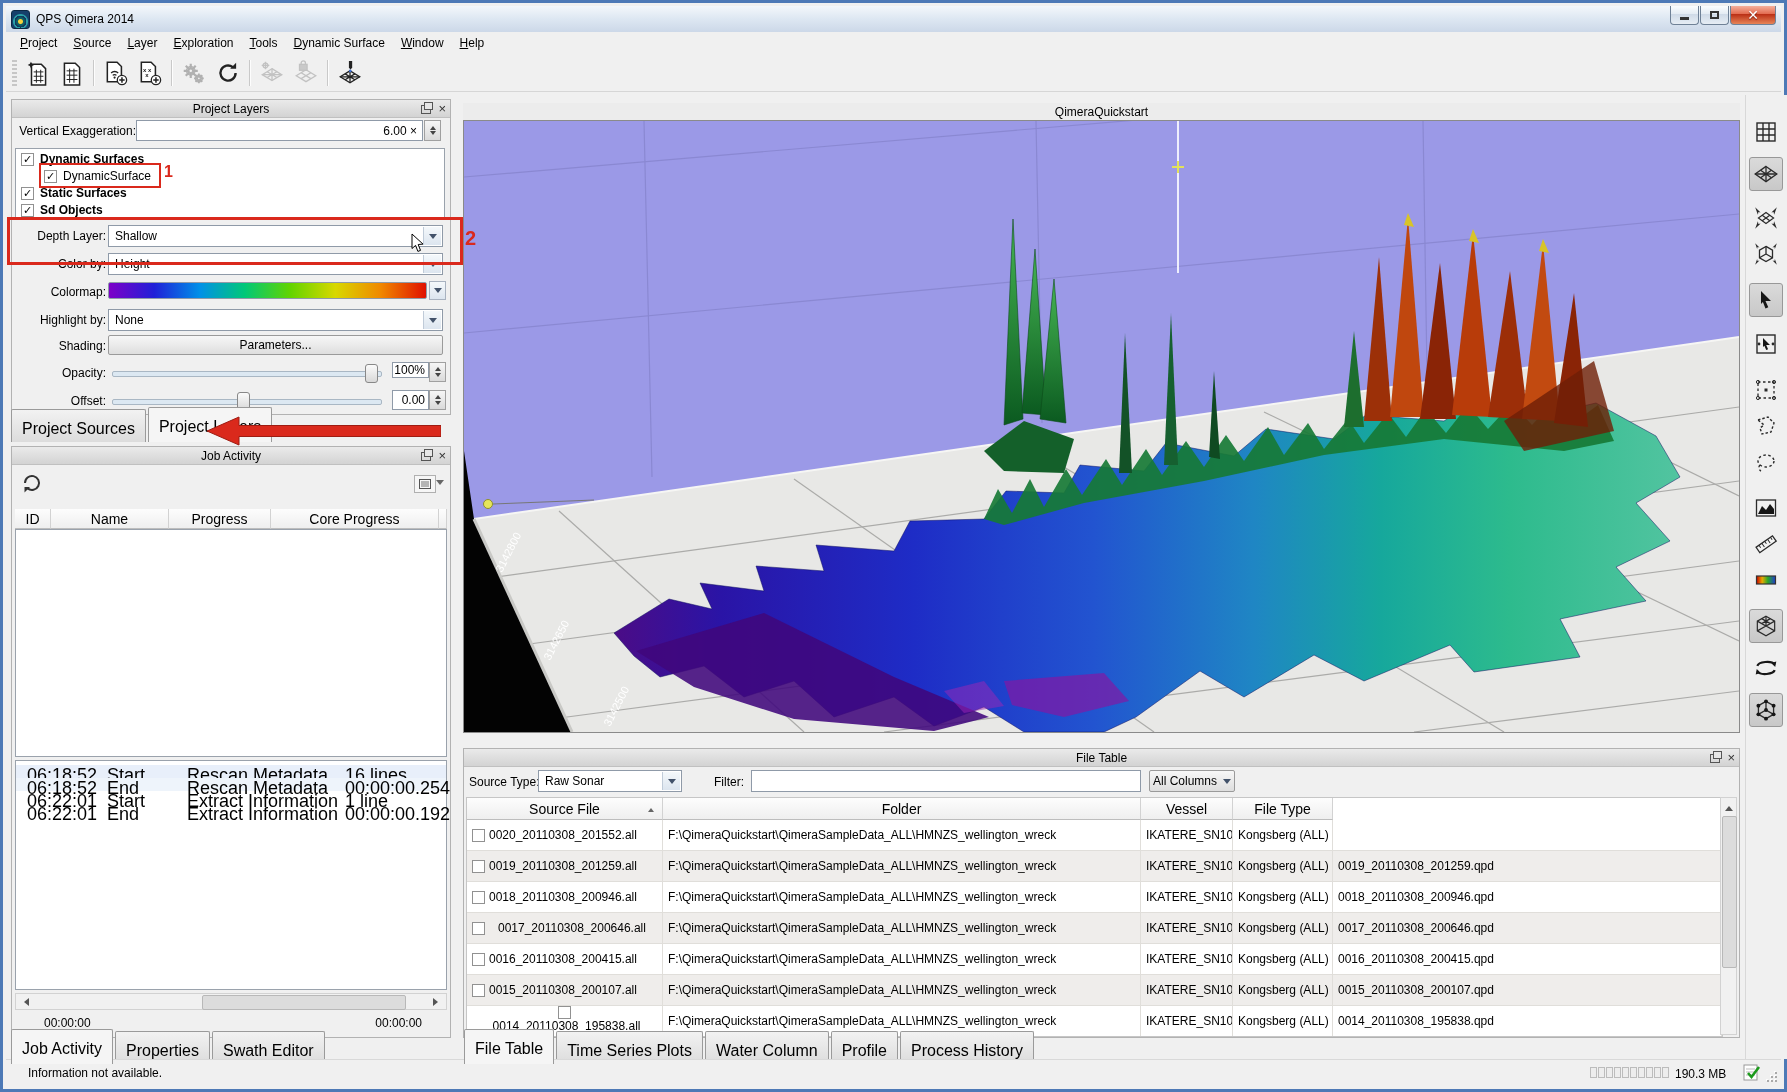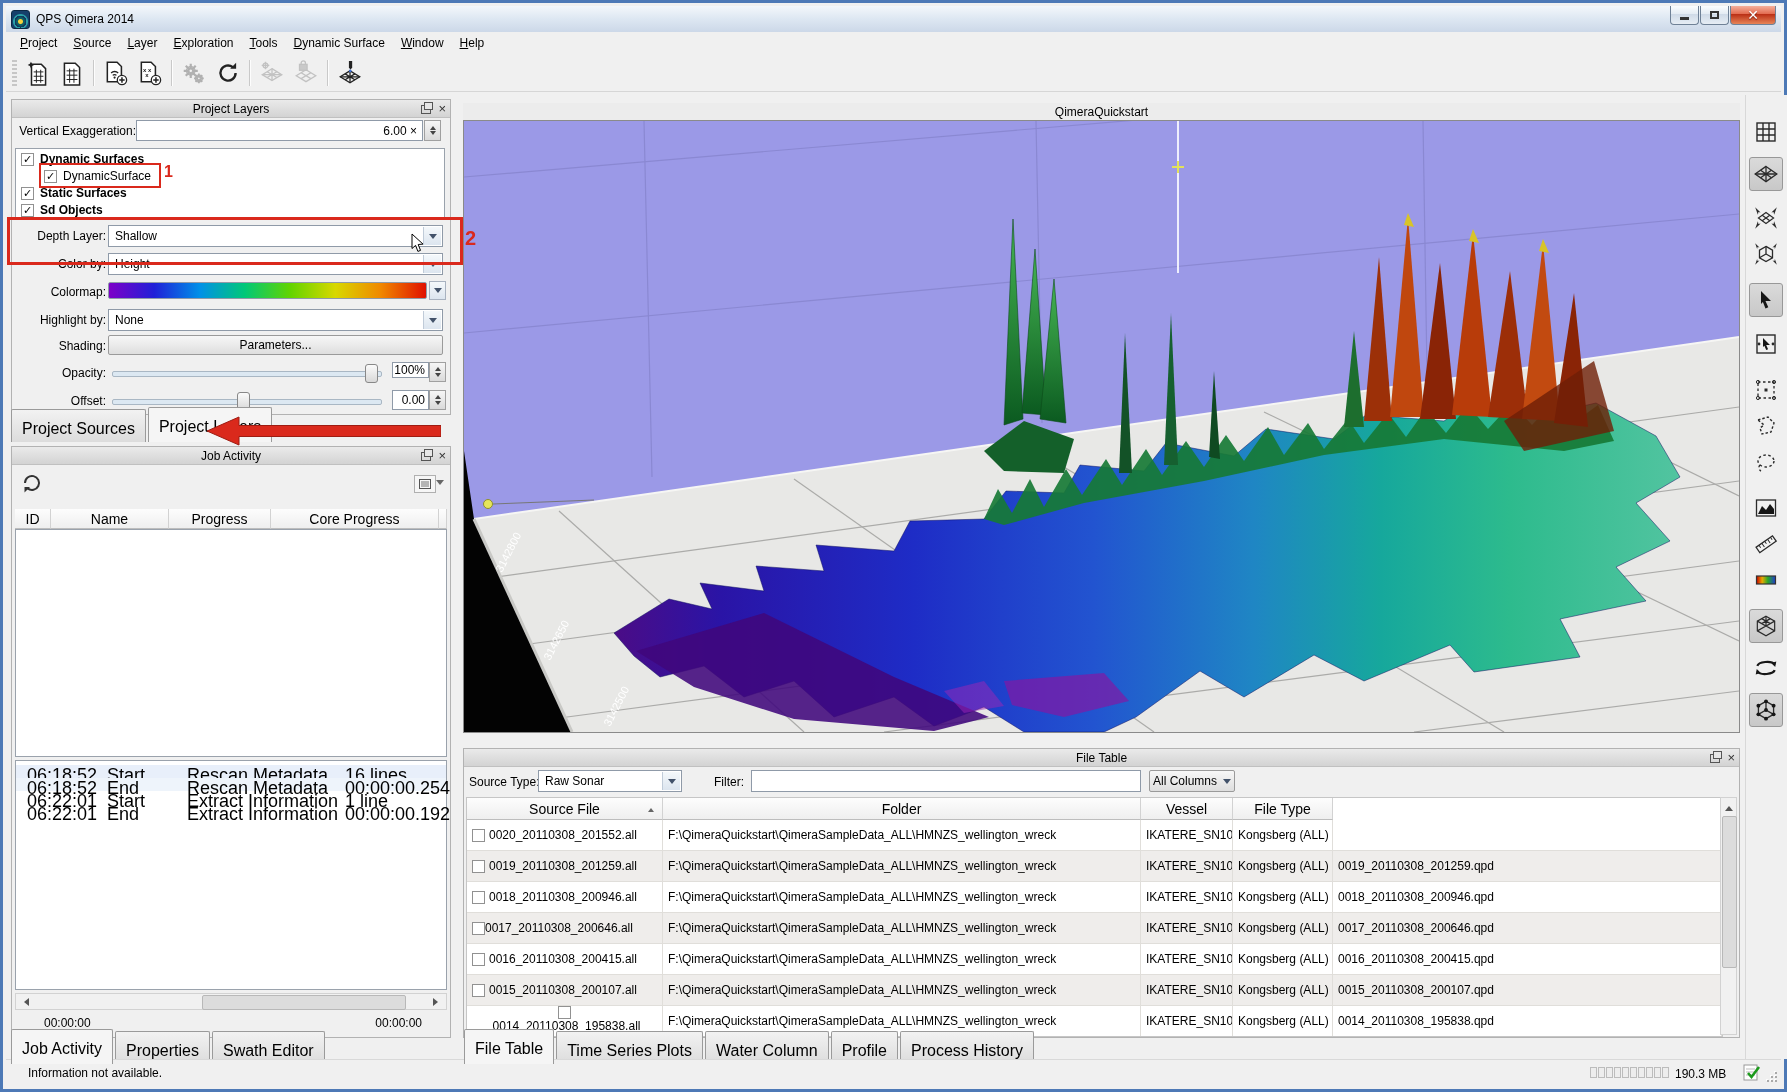--- a/index.html
+++ b/index.html
@@ -519,21 +519,21 @@
             <span style="margin-left:4px;">0018_20110308_200946.all</span>
           </div>
         <div class="td" style="width:478px;">F:\QimeraQuickstart\QimeraSampleData_ALL\HMNZS_wellington_wreck</div>
         <div class="td" style="width:92px;">IKATERE_SN101</div>
         <div class="td" style="width:100px;">Kongsberg (ALL)</div>
         <div class="td" style="flex:1;">0018_20110308_200946.qpd</div>
       </div>
       <div class="ftr alt">
         <div class="td" style="width:196px;">
             <span class="cb"></span>
-            <span style="margin-left:0;">0017_20110308_200646.all</span>
+            <span style="margin-left:13px;">0017_20110308_200646.all</span>
           </div>
         <div class="td" style="width:478px;">F:\QimeraQuickstart\QimeraSampleData_ALL\HMNZS_wellington_wreck</div>
         <div class="td" style="width:92px;">IKATERE_SN101</div>
         <div class="td" style="width:100px;">Kongsberg (ALL)</div>
         <div class="td" style="flex:1;">0017_20110308_200646.qpd</div>
       </div>
       <div class="ftr">
         <div class="td" style="width:196px;">
             <span class="cb"></span>
             <span style="margin-left:4px;">0016_20110308_200415.all</span>

